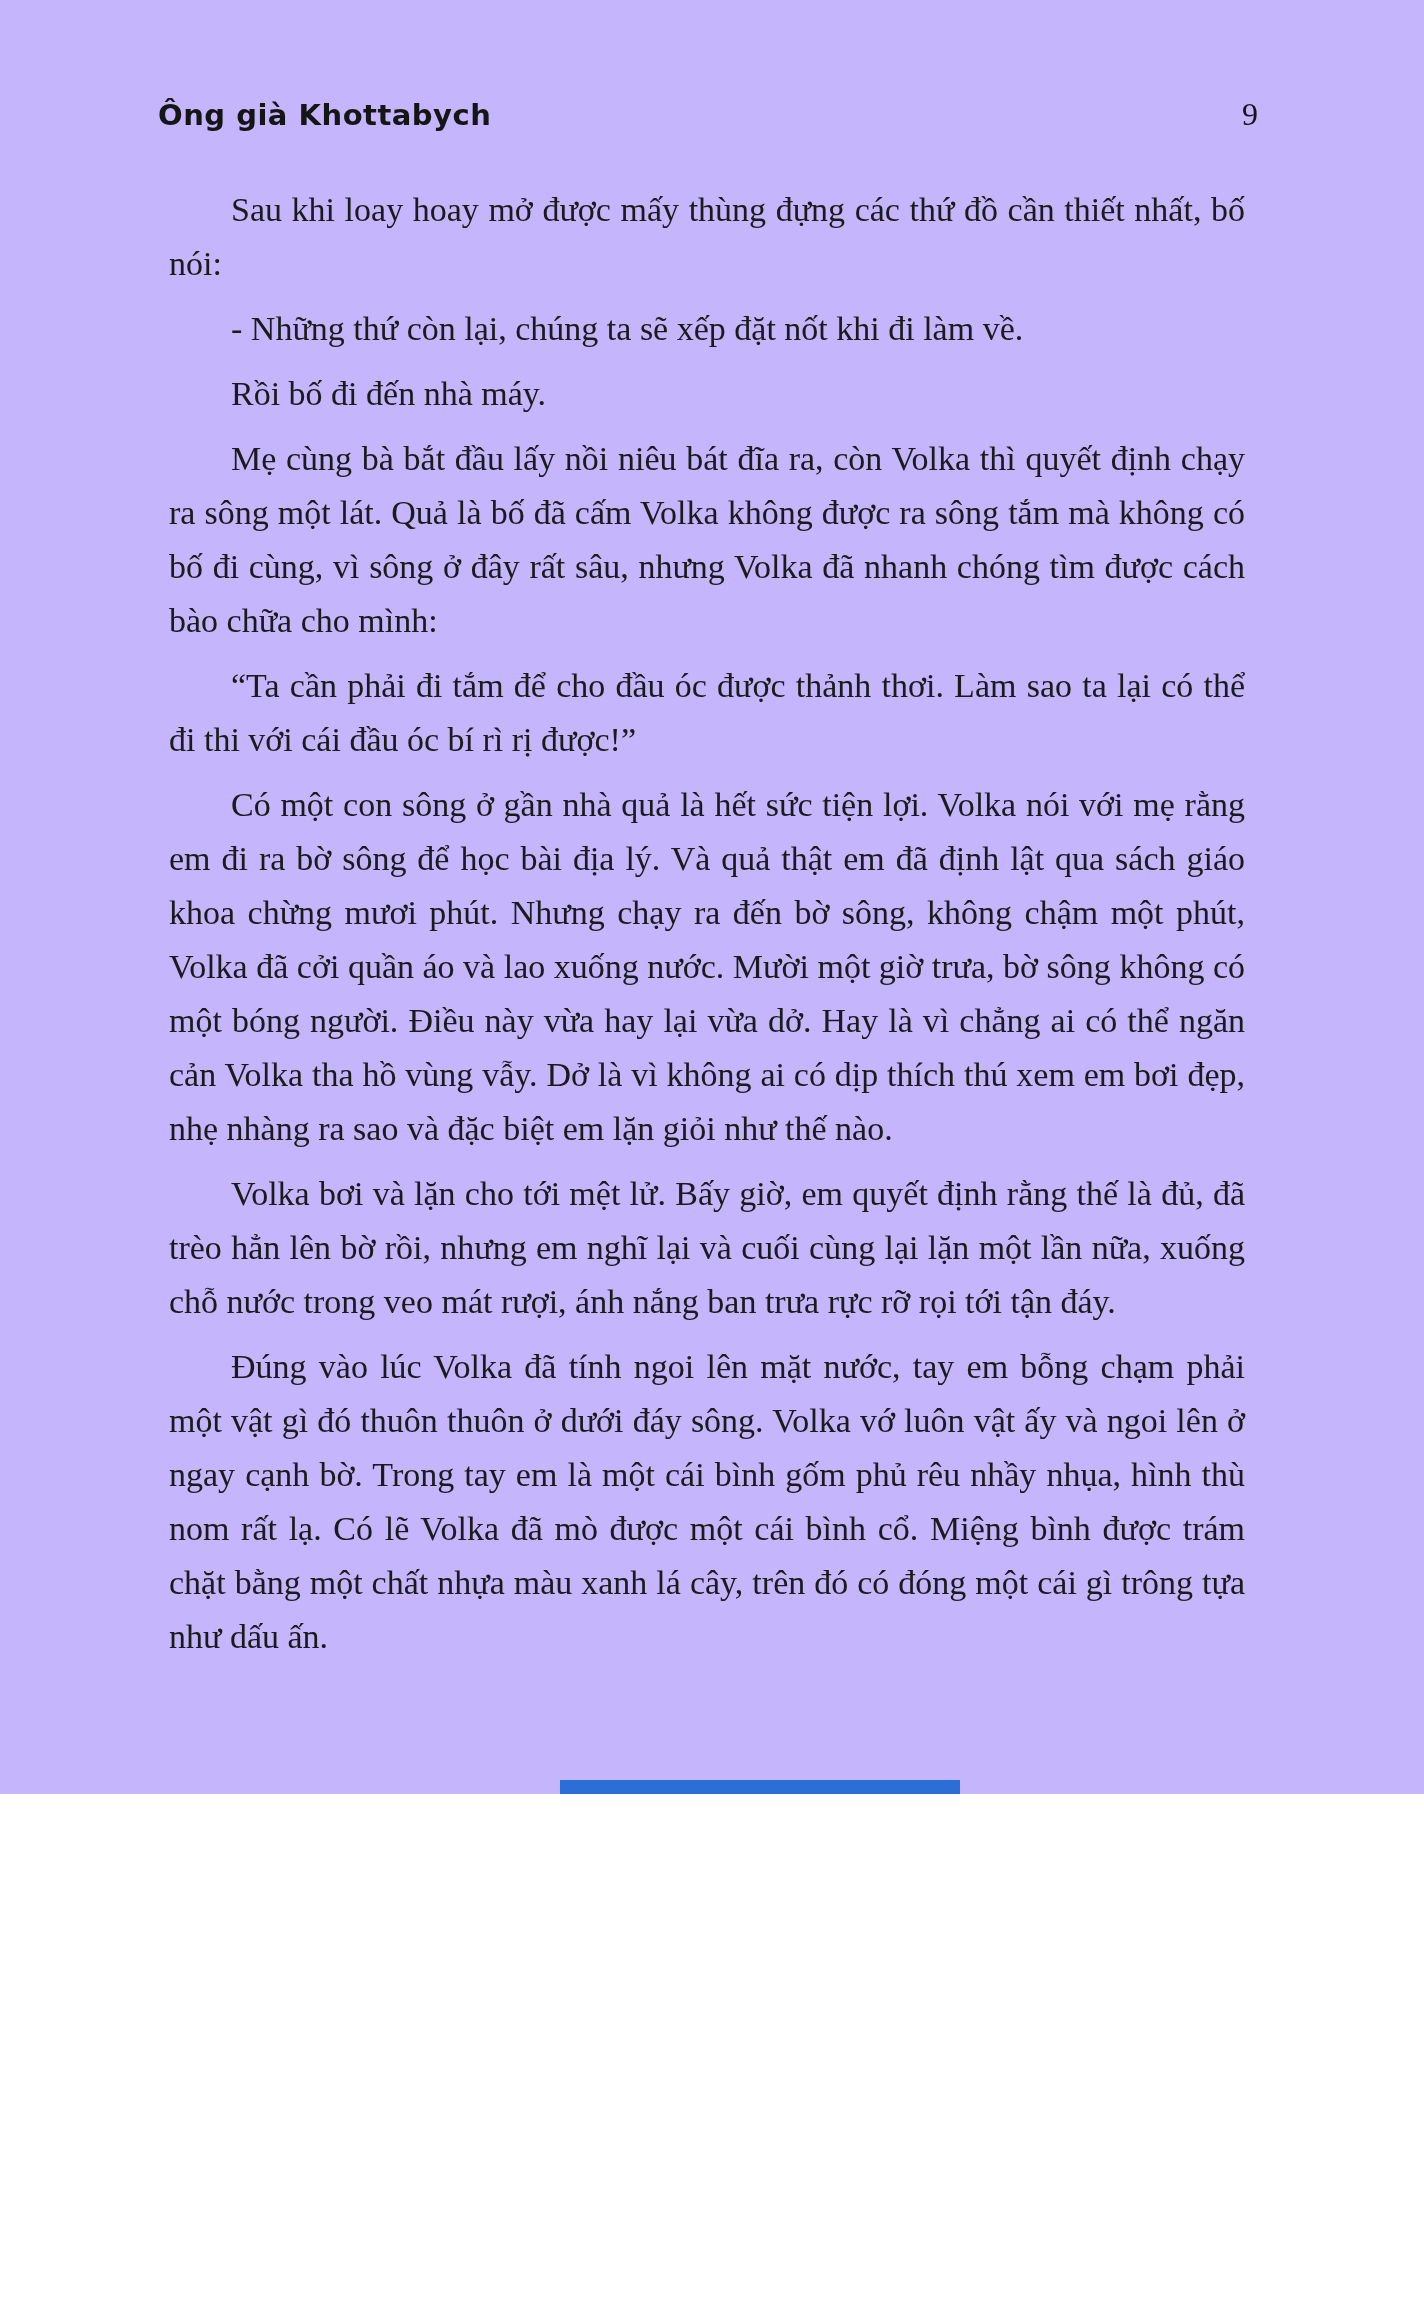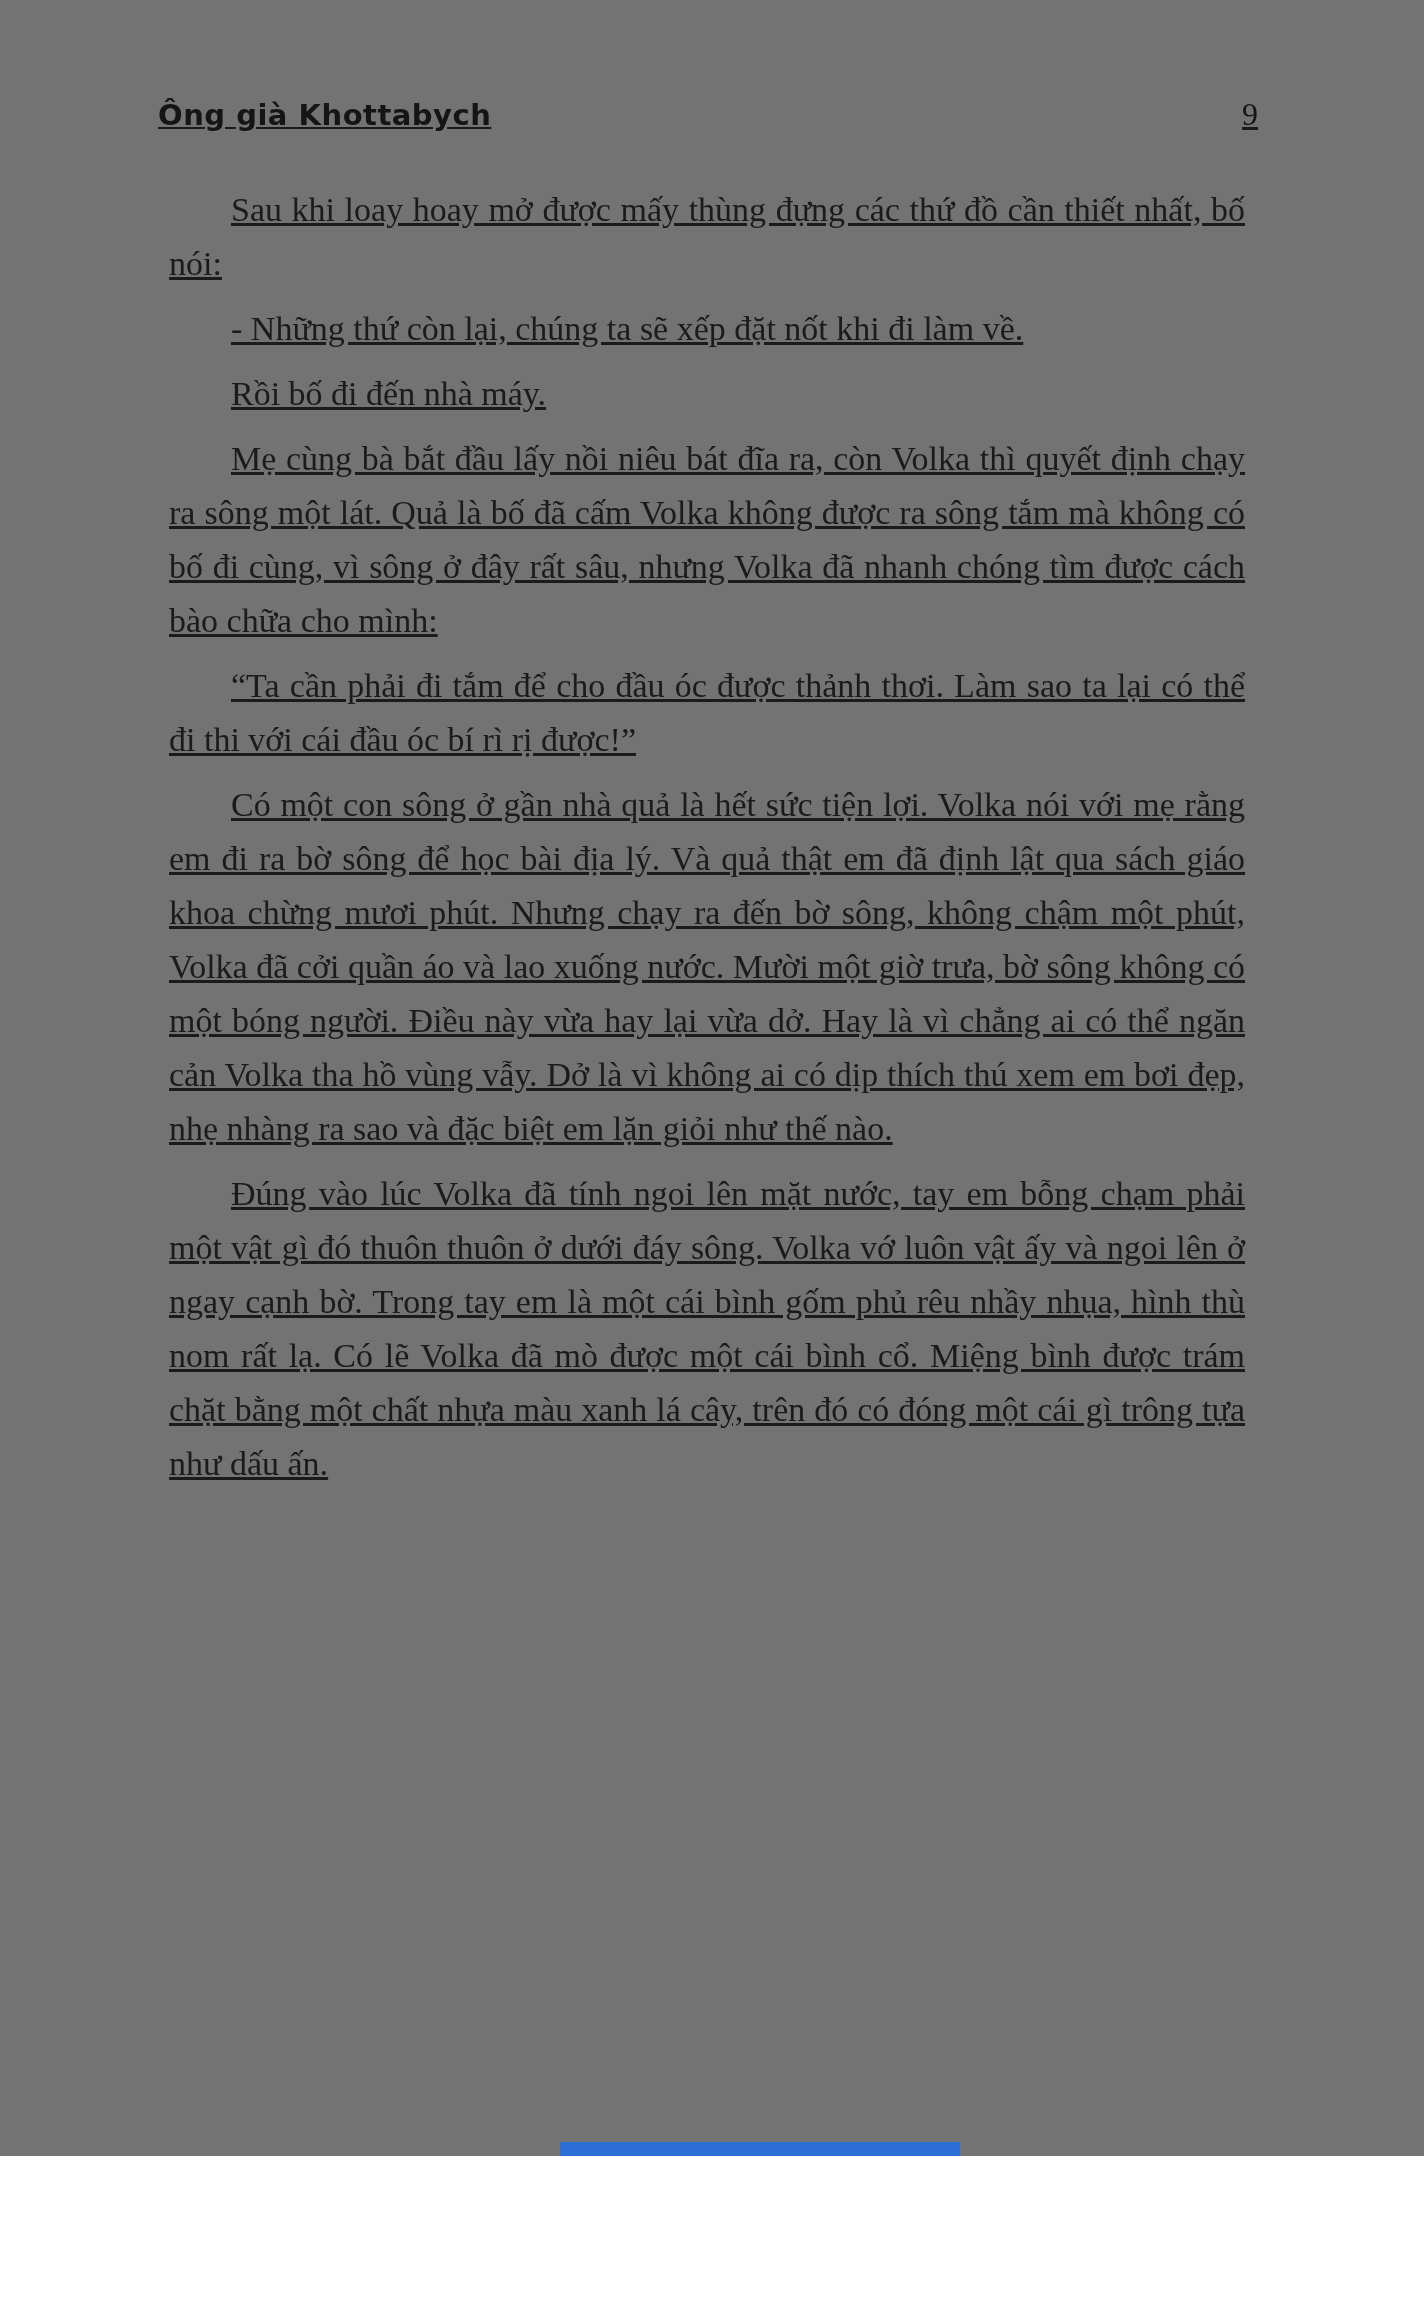--- a/index.html
+++ b/index.html
@@ -3,26 +3,25 @@
 <meta charset="utf-8">
 <style>
   html, body {
     margin: 0;
     padding: 0;
     background: #ffffff;
   }
   .page {
     position: relative;
     width: 1424px;
-    height: 2156px;
-    background: #737373;
+    height: 1794px;
+    background: #c4b5fd;
     overflow: hidden;
     font-family: "Liberation Serif", serif;
     color: #1b1b1b;
-    text-decoration: underline;
   }
   .page-header {
     display: flex;
     justify-content: space-between;
     align-items: baseline;
     padding: 96px 166px 0 158px;
   }
   .book-title {
     font-family: "DejaVu Sans", sans-serif;
     font-size: 29px;
@@ -65,18 +64,19 @@
     <span class="page-number">9</span>
   </div>
 
   <div class="page-body">
     <p>Sau khi loay hoay mở được mấy thùng đựng các thứ đồ cần thiết nhất, bố nói:</p>
     <p>- Những thứ còn lại, chúng ta sẽ xếp đặt nốt khi đi làm về.</p>
     <p>Rồi bố đi đến nhà máy.</p>
     <p>Mẹ cùng bà bắt đầu lấy nồi niêu bát đĩa ra, còn Volka thì quyết định chạy ra sông một lát. Quả là bố đã cấm Volka không được ra sông tắm mà không có bố đi cùng, vì sông ở đây rất sâu, nhưng Volka đã nhanh chóng tìm được cách bào chữa cho mình:</p>
     <p>“Ta cần phải đi tắm để cho đầu óc được thảnh thơi. Làm sao ta lại có thể đi thi với cái đầu óc bí rì rị được!”</p>
     <p>Có một con sông ở gần nhà quả là hết sức tiện lợi. Volka nói với mẹ rằng em đi ra bờ sông để học bài địa lý. Và quả thật em đã định lật qua sách giáo khoa chừng mươi phút. Nhưng chạy ra đến bờ sông, không chậm một phút, Volka đã cởi quần áo và lao xuống nước. Mười một giờ trưa, bờ sông không có một bóng người. Điều này vừa hay lại vừa dở. Hay là vì chẳng ai có thể ngăn cản Volka tha hồ vùng vẫy. Dở là vì không ai có dịp thích thú xem em bơi đẹp, nhẹ nhàng ra sao và đặc biệt em lặn giỏi như thế nào.</p>
+    <p>Volka bơi và lặn cho tới mệt lử. Bấy giờ, em quyết định rằng thế là đủ, đã trèo hẳn lên bờ rồi, nhưng em nghĩ lại và cuối cùng lại lặn một lần nữa, xuống chỗ nước trong veo mát rượi, ánh nắng ban trưa rực rỡ rọi tới tận đáy.</p>
     <p>Đúng vào lúc Volka đã tính ngoi lên mặt nước, tay em bỗng chạm phải một vật gì đó thuôn thuôn ở dưới đáy sông. Volka vớ luôn vật ấy và ngoi lên ở ngay cạnh bờ. Trong tay em là một cái bình gốm phủ rêu nhầy nhụa, hình thù nom rất lạ. Có lẽ Volka đã mò được một cái bình cổ. Miệng bình được trám chặt bằng một chất nhựa màu xanh lá cây, trên đó có đóng một cái gì trông tựa như dấu ấn.</p>
   </div>
 
   <div class="bottom-bar" style="background: rgb(43, 111, 214);"></div>
 
 </div>
 
 </body></html>

